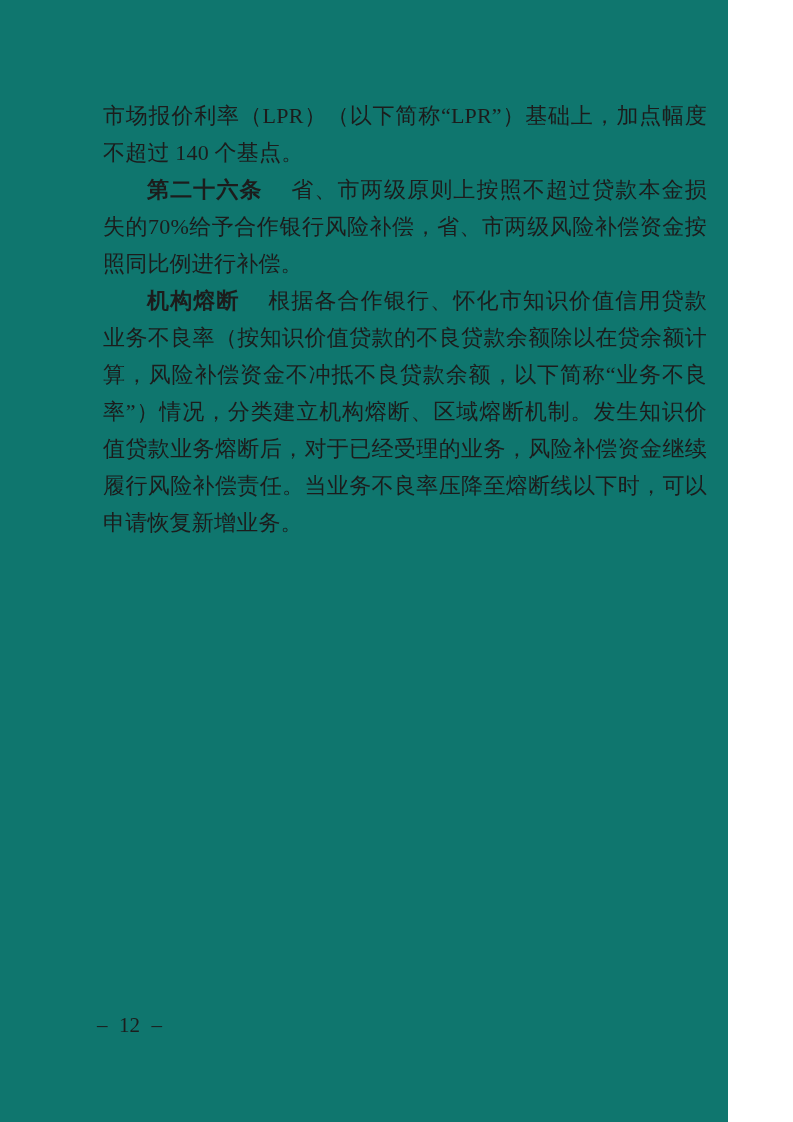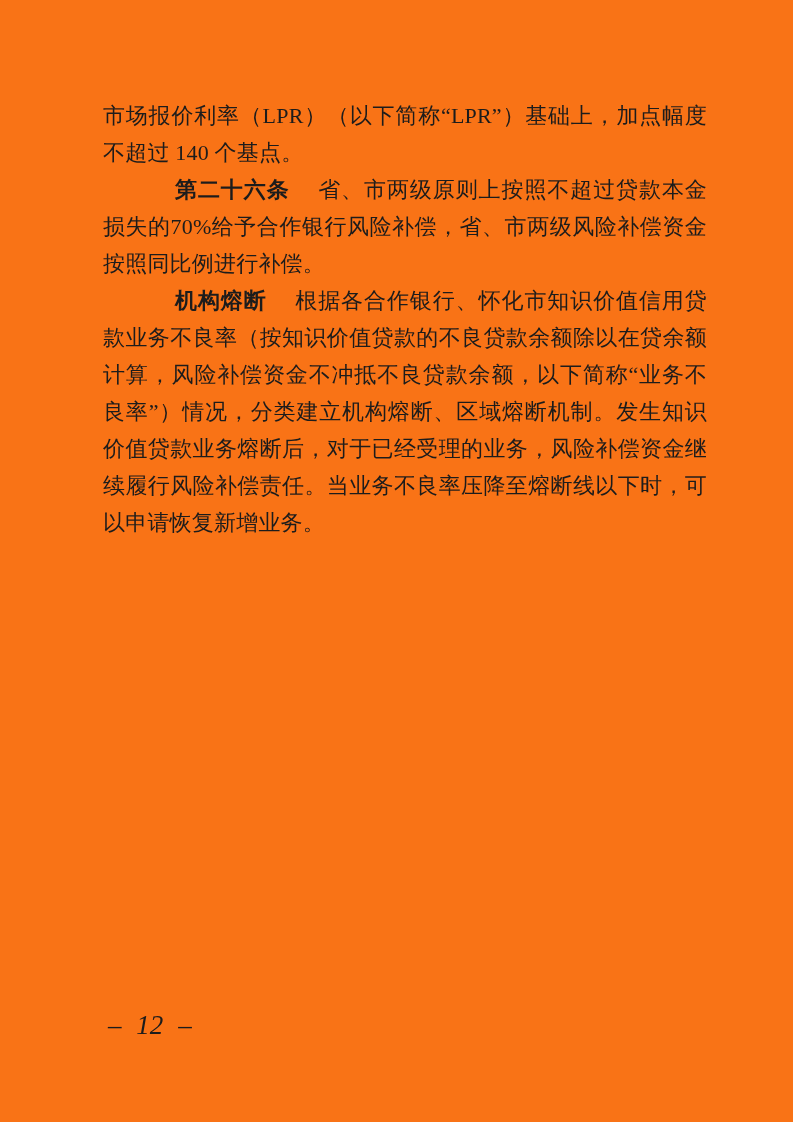--- a/index.html
+++ b/index.html
@@ -2,23 +2,23 @@
 <html lang="zh"><head>
 <meta charset="utf-8">
 <style>
   html, body {
     margin: 0;
     padding: 0;
     background: #ffffff;
   }
   .page {
     position: relative;
-    width: 793px;
+    width: 728px;
     height: 1122px;
-    background: #f97316;
+    background: #0f766e;
     box-sizing: border-box;
     overflow: hidden;
     font-family: "Liberation Serif", "DejaVu Serif", serif;
     color: #1c1c1c;
   }
   .content {
     position: absolute;
     left: 103px;
     top: 97px;
     width: 604px;
@@ -33,31 +33,29 @@
   }
   .para.indent {
     text-indent: 2em;
   }
   .lead {
     font-family: "Liberation Sans", "DejaVu Sans", sans-serif;
     font-weight: 700;
   }
   .lead.spaced {
     margin-right: 1.3em;
-    margin-left: 28px;
   }
   .footer {
     position: absolute;
-    left: 108px;
+    left: 97px;
     top: 1010px;
-    font-size: 27px;
+    font-size: 21px;
     line-height: 30px;
     word-spacing: 0.3em;
     color: #1c1c1c;
-    font-style: italic;
   }
 </style>
 </head>
 <body>
 
 <div class="page">
   <div class="content">
 
     <p class="para">
       <span class="body-text">市场报价利率（LPR）（以下简称“LPR”）基础上，加点幅度不超过 140 个基点。</span>

